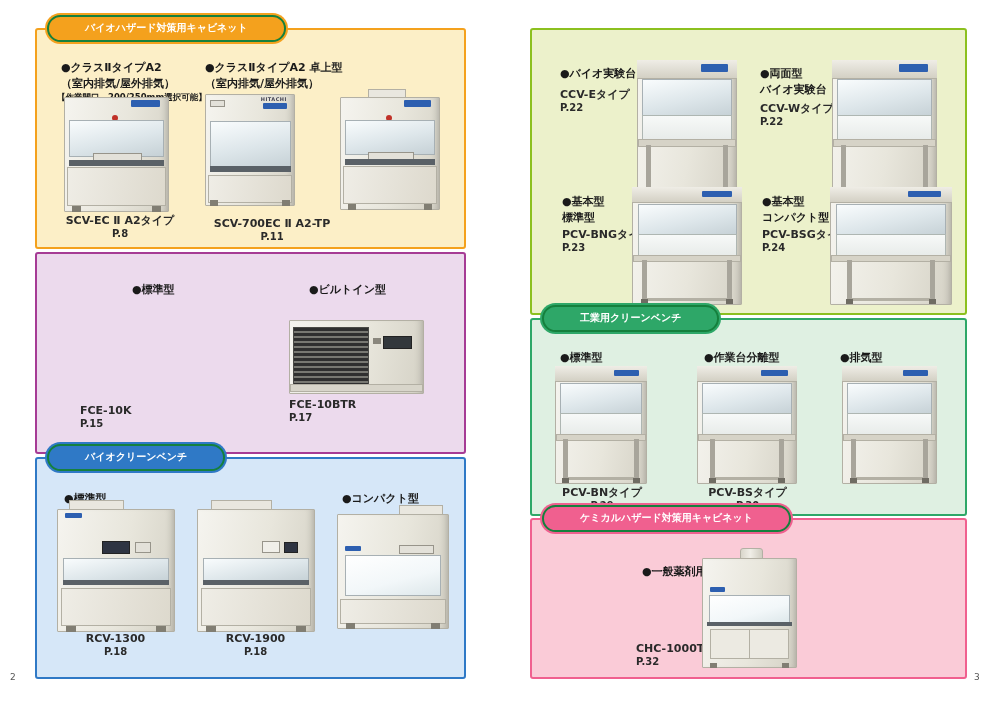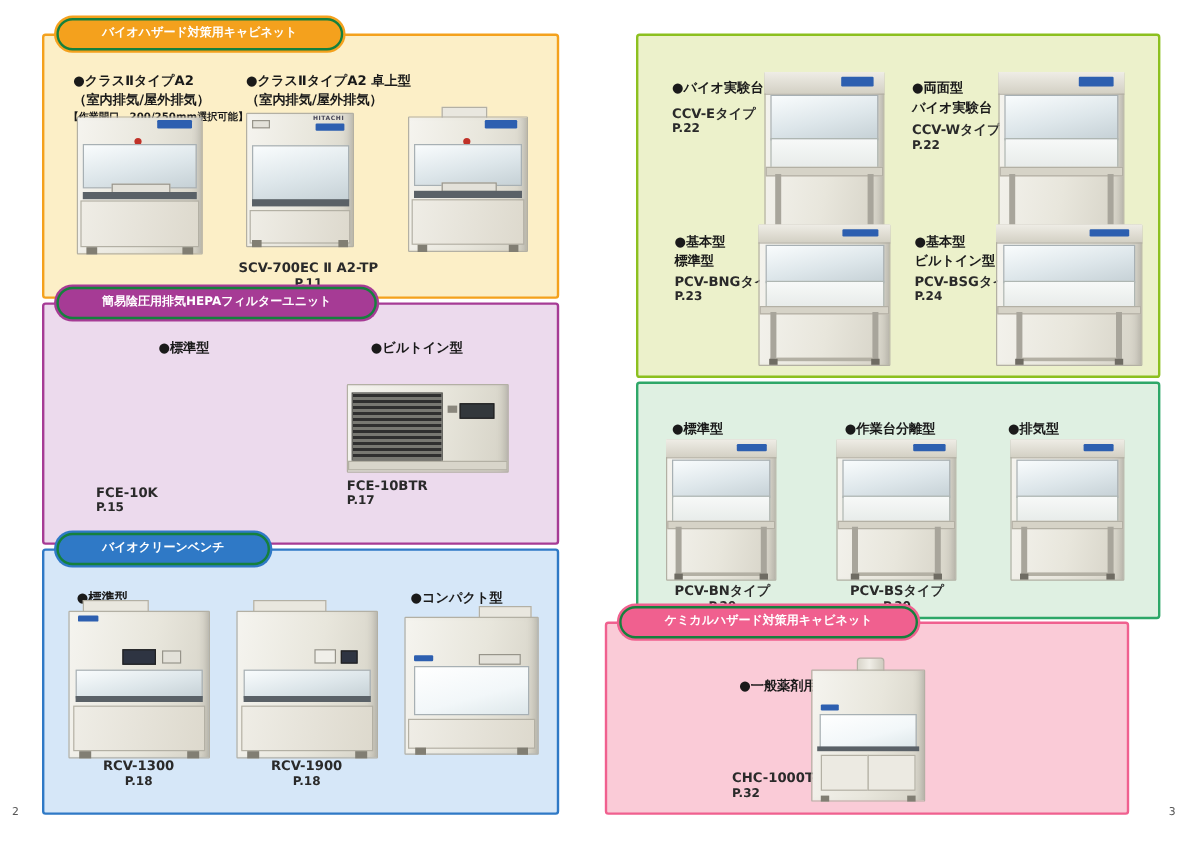--- a/index.html
+++ b/index.html
@@ -105,28 +105,31 @@
         <i class="chip"></i>
         <i class="rdot"></i>
       <i class="sash" style="top:20%"></i>
         <i class="ctrl"></i>
       <i class="slot" style="top:55%;height:5%"></i>
       <i class="lower" style="top:61%"></i>
       <i class="foot" style="left:8%"></i>
         <i class="foot" style="right:8%"></i>
     </div>
 
-    <div class="md" style="left:150px;top:187px;width:140px">
+    <div class="md" style="left:13px;top:184px;width:140px">
+      <span>SCV-EC Ⅱ A2タイプ</span>
+      <span class="pg">P.8</span>
+    </div>
+    <div class="md" style="left:165px;top:187px;width:140px">
       <span>SCV-700EC Ⅱ A2-TP</span>
       <span class="pg">P.11</span>
     </div>
   </section>
 
   <section class="panel" style="left:35px;top:252px;width:427px;height:198px;--c:#A63B95;--bg:#ECDAED">
-    <h2 class="pill">簡易陰圧用排気HEPAフィルターユニット</h2>
 
     <div class="tl" style="left:95px;top:28px">
       <span>●標準型</span>
     </div>
     <div class="tl" style="left:272px;top:28px">
       <span>●ビルトイン型</span>
     </div>
 
     <div class="cab" style="left:252px;top:66px;width:135px;height:74px">
       <i class="cb"></i>
@@ -250,38 +253,39 @@
         <i class="hood"></i>
         <i class="chip"></i>
       <i class="sash" style="top:14%;height:26%"></i>
         <i class="int"></i>
       <i class="deck"></i>
         <i class="frame"></i>
     </div>
 
     <div class="tl" style="left:230px;top:164px">
       <span>●基本型</span><br>
-      <span>ビルトイン型</span>
+      <span>コンパクト型</span>
     </div>
     <div class="md lft" style="left:230px;top:198px">
       <span>PCV-BSGタイプ</span>
       <span class="pg">P.24</span>
     </div>
     <div class="cab" style="left:298px;top:157px;width:122px;height:118px">
       <i class="cb"></i>
         <i class="hood"></i>
         <i class="chip"></i>
       <i class="sash" style="top:14%;height:26%"></i>
         <i class="int"></i>
       <i class="deck"></i>
         <i class="frame" style="left:14%;right:14%"></i>
     </div>
   </section>
 
   <section class="panel" style="left:530px;top:318px;width:433px;height:194px;--c:#2EA768;--bg:#DFF0E2">
+    <h2 class="pill">工業用クリーンベンチ</h2>
 
     <div class="tl" style="left:28px;top:30px">
       <span>●標準型</span>
     </div>
     <div class="tl" style="left:172px;top:30px">
       <span>●作業台分離型</span>
     </div>
     <div class="tl" style="left:308px;top:30px">
       <span>●排気型</span>
     </div>
@@ -317,21 +321,21 @@
     <div class="md" style="left:15px;top:166px;width:110px">
       <span>PCV-BNタイプ</span>
       <span class="pg">P.29</span>
     </div>
     <div class="md" style="left:158px;top:166px;width:115px">
       <span>PCV-BSタイプ</span>
       <span class="pg">P.30</span>
     </div>
   </section>
 
-  <section class="panel" style="left:504px;top:518px;width:433px;height:157px;--c:#F0608F;--bg:#FACBD7">
+  <section class="panel" style="left:530px;top:518px;width:433px;height:157px;--c:#F0608F;--bg:#FACBD7">
     <h2 class="pill">ケミカルハザード対策用キャビネット</h2>
 
     <div class="tl" style="left:110px;top:44px">
       <span>●一般薬剤用</span>
     </div>
 
     <div class="cab" style="left:170px;top:38px;width:95px;height:110px">
       <i class="f-duct" style="left:40%;width:22%"></i>
         <i class="cb"></i>
       <i class="chip" style="right:auto;left:8%;top:26%;width:16%;height:4.5%"></i>

